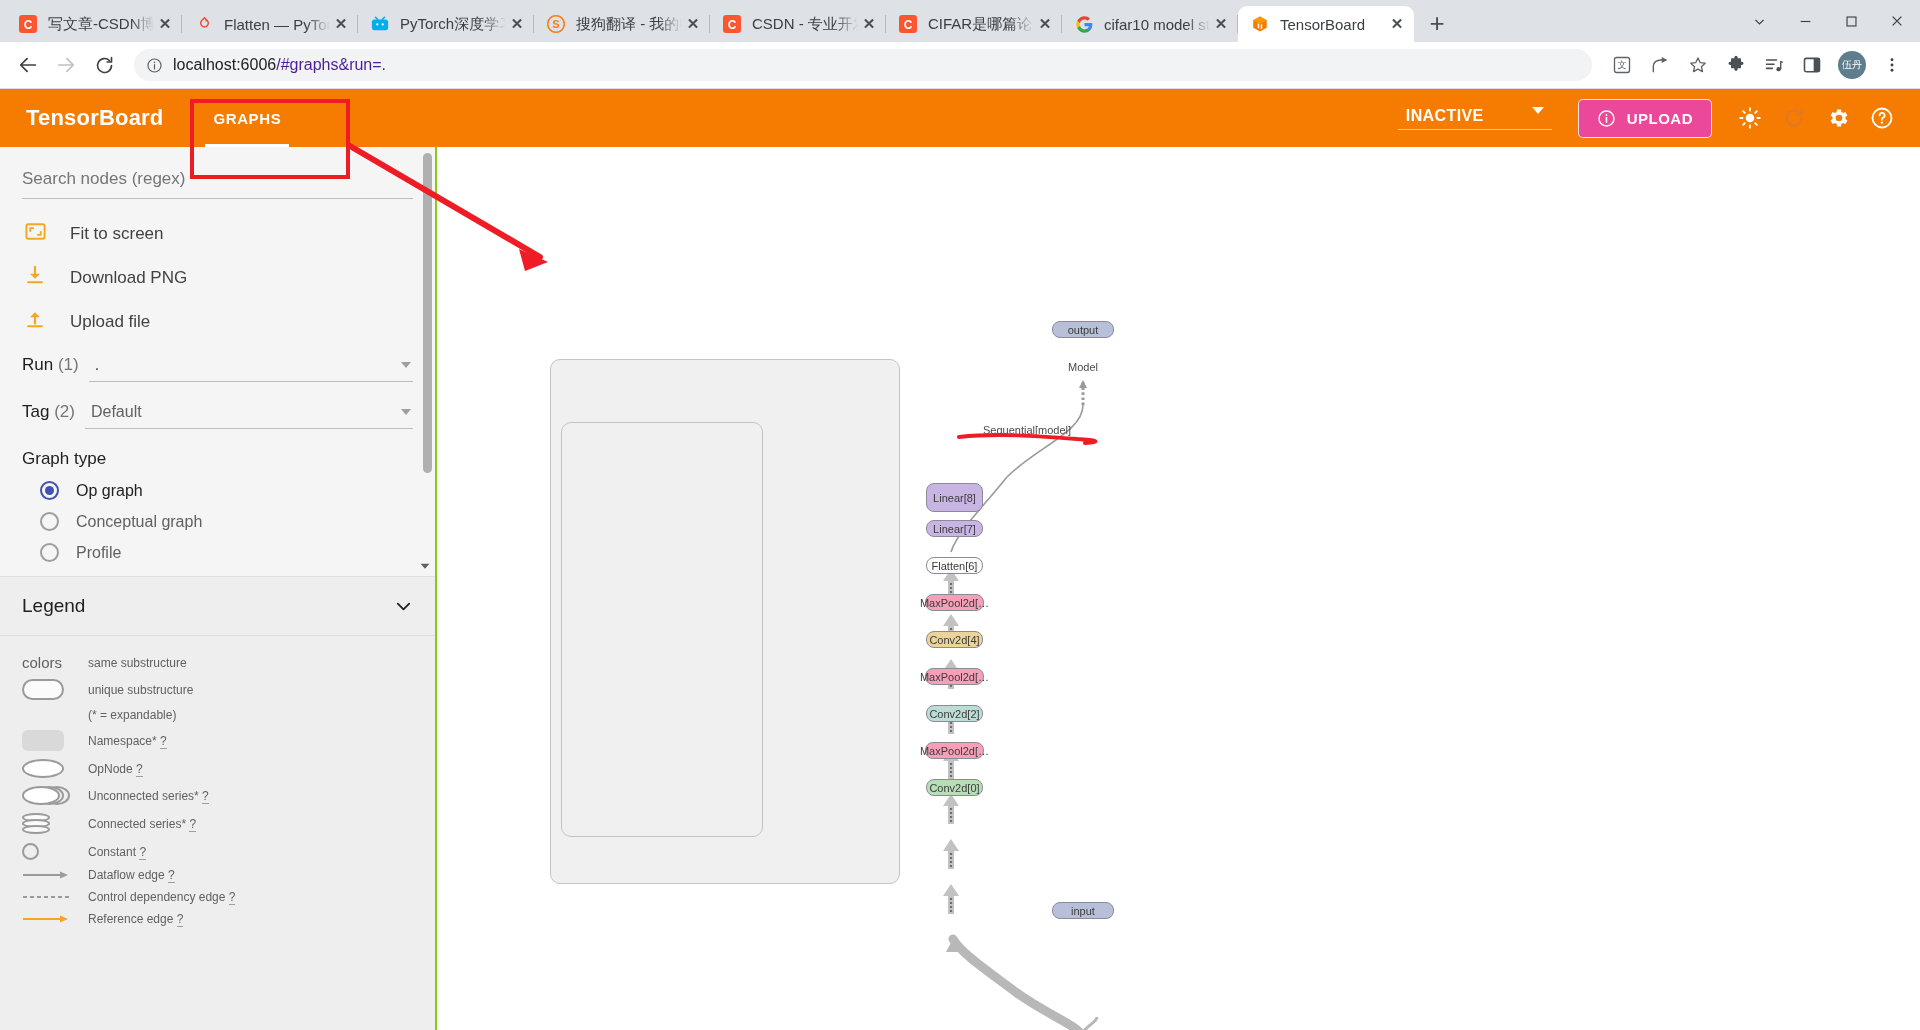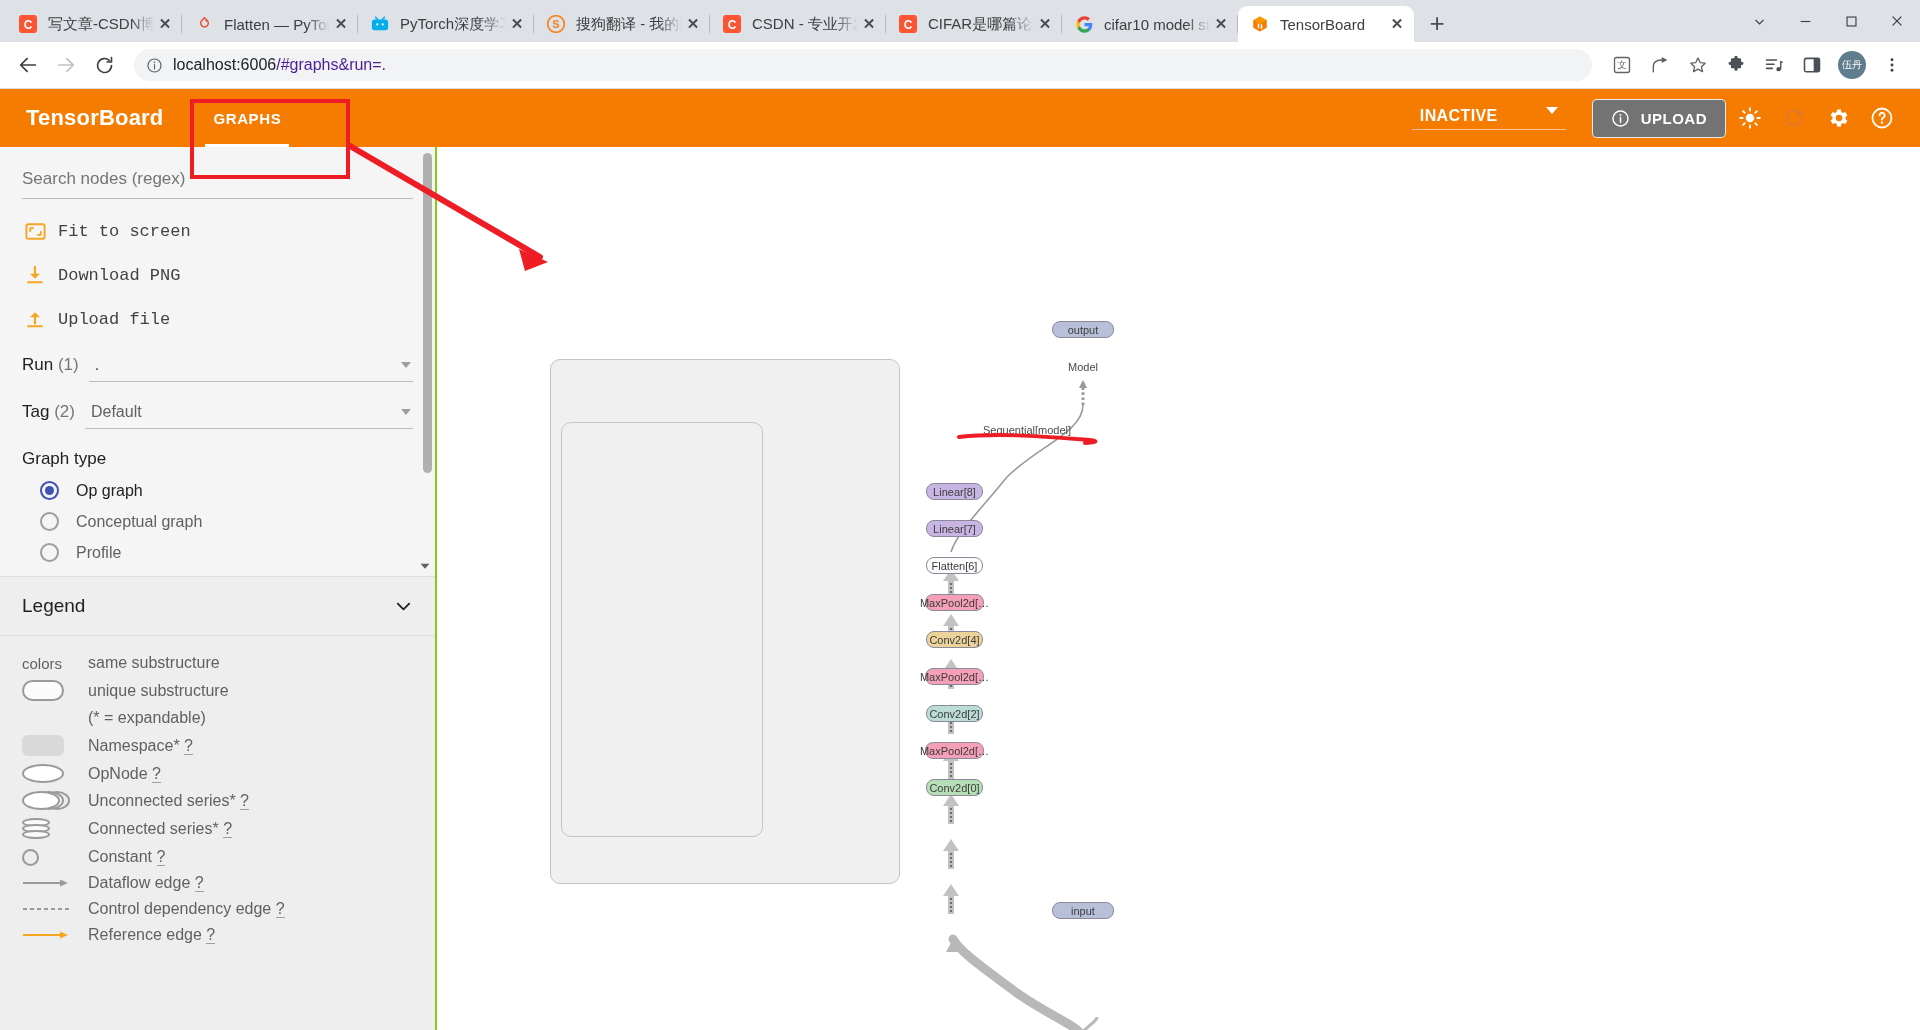--- a/index.html
+++ b/index.html
@@ -86,42 +86,42 @@
     display:flex; align-items:flex-start; gap:48px; padding:0 8px 4px 8px;
     border-bottom:1px solid rgba(255,255,255,.55); margin-right:22px;
     min-width:150px;
   }
   .inactive-select .lbl { font-size:16px; font-weight:600; letter-spacing:.4px; }
   .caret-dn { width:0;height:0;border-left:6px solid transparent;
     border-right:6px solid transparent;border-top:7px solid #ffffff; }
   .upload-btn {
     display:flex; align-items:center; gap:11px; border:1.5px solid rgba(255,255,255,.85);
     border-radius:5px; padding:9px 18px; font-size:15px; font-weight:700;
-    letter-spacing:.5px; background:#737373;
+    letter-spacing:.5px; margin-right:14px; background:#ec4899;
   }
   .hdr-icon { width:40px; height:40px; display:flex; align-items:center;
     justify-content:center; }
 
   
   .tb-body { display:flex; height:calc(1030px - 42px - 46px - 1px - 58px); }
   .sidebar {
     width:437px; flex:0 0 437px; background:#f5f5f5; position:relative;
     display:flex; flex-direction:column; border-right:2px solid #84cc16;
   }
   .side-scroll { position:relative; height:430px; overflow:hidden;
     border-bottom:1px solid #e0e0e0; }
   .search-wrap { padding:18px 22px 0 22px; }
   .search-input {
     width:100%; border:none; border-bottom:1px solid #bdbdbd; background:transparent;
     font-size:17px; color:#616161; padding:4px 0 9px 0; outline:none;
     font-family:"Liberation Sans", sans-serif;
   }
   .search-input::placeholder { color:#757575; }
   .side-action {
-    display:flex; align-items:center; gap:10px; padding:9px 22px; cursor:pointer;font-family:Liberation Mono, monospace;
+    display:flex; align-items:flex-end; gap:22px; padding:9px 22px; cursor:pointer;
   }
   .side-action .ico { width:26px; height:26px; flex:0 0 26px; display:flex;
     align-items:center; justify-content:center; }
   .side-action .lbl { font-size:17px; color:#424242; }
   .sel-row { display:flex; align-items:flex-end; padding:8px 22px 0 22px; gap:10px; }
   .sel-row .name { font-size:17px; color:#212121; white-space:nowrap;
     padding-bottom:7px; }
   .sel-row .name .cnt { color:#757575; }
   .sel-box {
     flex:1; border-bottom:1px solid #bdbdbd; display:flex; align-items:center;
@@ -149,21 +149,21 @@
 
   .legend-head {
     display:flex; align-items:center; justify-content:space-between;
     padding:18px 22px; background:#eeeeee; border-bottom:1px solid #e0e0e0;
   }
   .legend-head .t { font-size:19px; color:#212121; }
   .legend-body { background:#eeeeee; padding:14px 0 0 0; flex:1; }
   .lg-row { display:flex; align-items:center; padding:4px 22px; gap:0; }
   .lg-key { width:66px; flex:0 0 66px; display:flex; align-items:center;
     font-size:15px; color:#616161; }
-  .lg-txt { font-size:16px; color:#616161; }
+  .lg-txt { font-size:12px; color:#616161; }
   .lg-txt .q { color:#616161; border-bottom:1px solid #9e9e9e; }
   .sw-rect-open { width:42px; height:21px; border-radius:11px;
     border:2px solid #9a9a9a; background:#fbfbfb; }
   .sw-rect-fill { width:42px; height:21px; border-radius:6px; background:#d9d9d9; }
   .sw-ell { width:42px; height:19px; border-radius:50%; border:2px solid #9a9a9a;
     background:#fff; }
   .sw-series { position:relative; width:52px; height:19px; }
   .sw-series .e1 { position:absolute; left:0; top:0; width:38px; height:19px;
     border-radius:50%; border:2px solid #9a9a9a; background:#fff; }
   .sw-series .e2 { position:absolute; left:12px; top:0; width:30px; height:19px;
@@ -678,21 +678,21 @@
     <div class="grp" style="left:113px; top:212px; width:350px; height:525px;"></div>
     <div class="glabel" style="left:631px; top:214px;">Model</div>
 
     <div class="grp" style="left:124px; top:275px; width:202px; height:415px;"></div>
     <div class="glabel" style="left:546px; top:277px;">Sequential[model]</div>
 
     <div class="gnode" style="left:615px; top:174px; width:62px; height:17px; background:#b7c0d8;">
       <span>output</span>
     </div>
 
-    <div class="gnode" style="left:489px; top:336px; width:57px; height:17px; background:#c9b5e3;">
+    <div class="gnode" style="left:489px; top:336px; width:57px; height:29px; background:#c9b5e3;">
       <span>Linear[8]</span>
     </div>
     <div class="gnode" style="left:489px; top:373px; width:57px; height:17px; background:#c9b5e3;">
       <span>Linear[7]</span>
     </div>
     <div class="gnode" style="left:489px; top:410px; width:57px; height:17px; background:#fbfbfb;">
       <span>Flatten[6]</span>
     </div>
     <div class="gnode" style="left:488px; top:447px; width:59px; height:17px; background:#f5a0b8;">
       <span>MaxPool2d[…</span>

